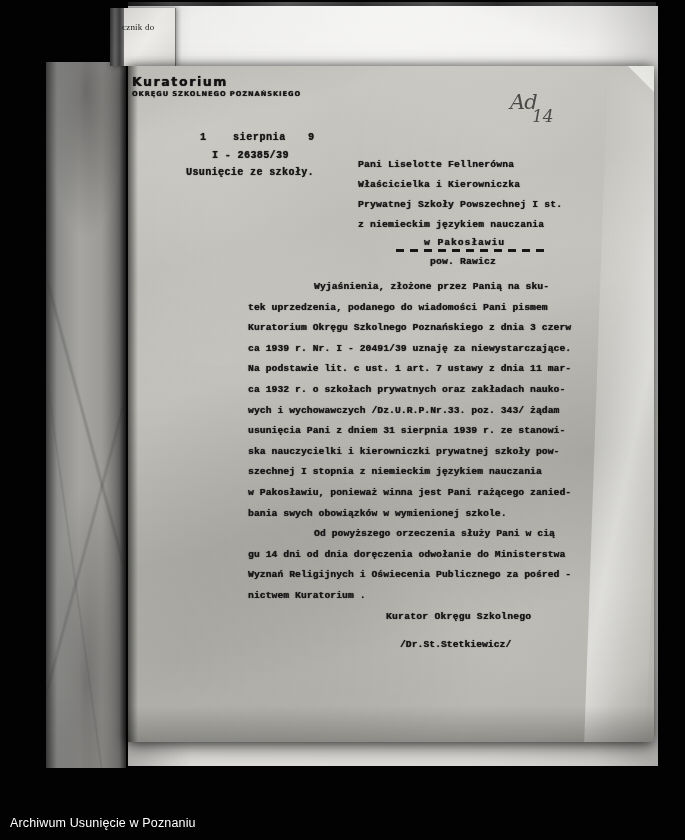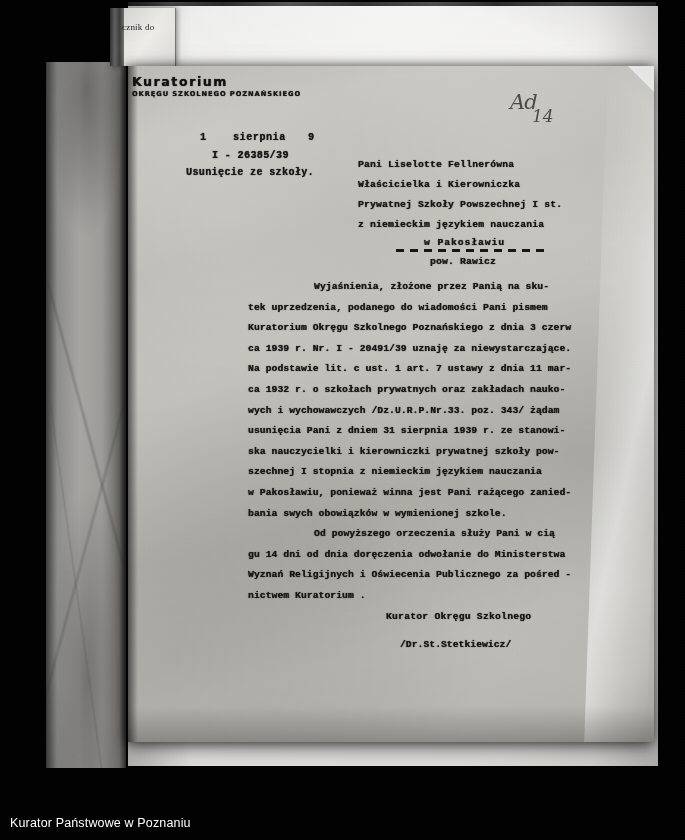--- a/index.html
+++ b/index.html
@@ -324,14 +324,14 @@
 
     <div class="typed sig-1">Kurator Okręgu Szkolnego</div>
     <div class="typed sig-2">/Dr.St.Stetkiewicz/</div>
 
     <div class="sheet-bottom-shadow"></div>
   </div>
 
   <div class="vignette"></div>
   <div class="filmgrain"></div>
 
-  <div class="caption">Kurator Państwowe w Poznaniu</div>
+  <div class="caption">Archiwum Usunięcie w Poznaniu</div>
 </div>
 
 </body></html>

